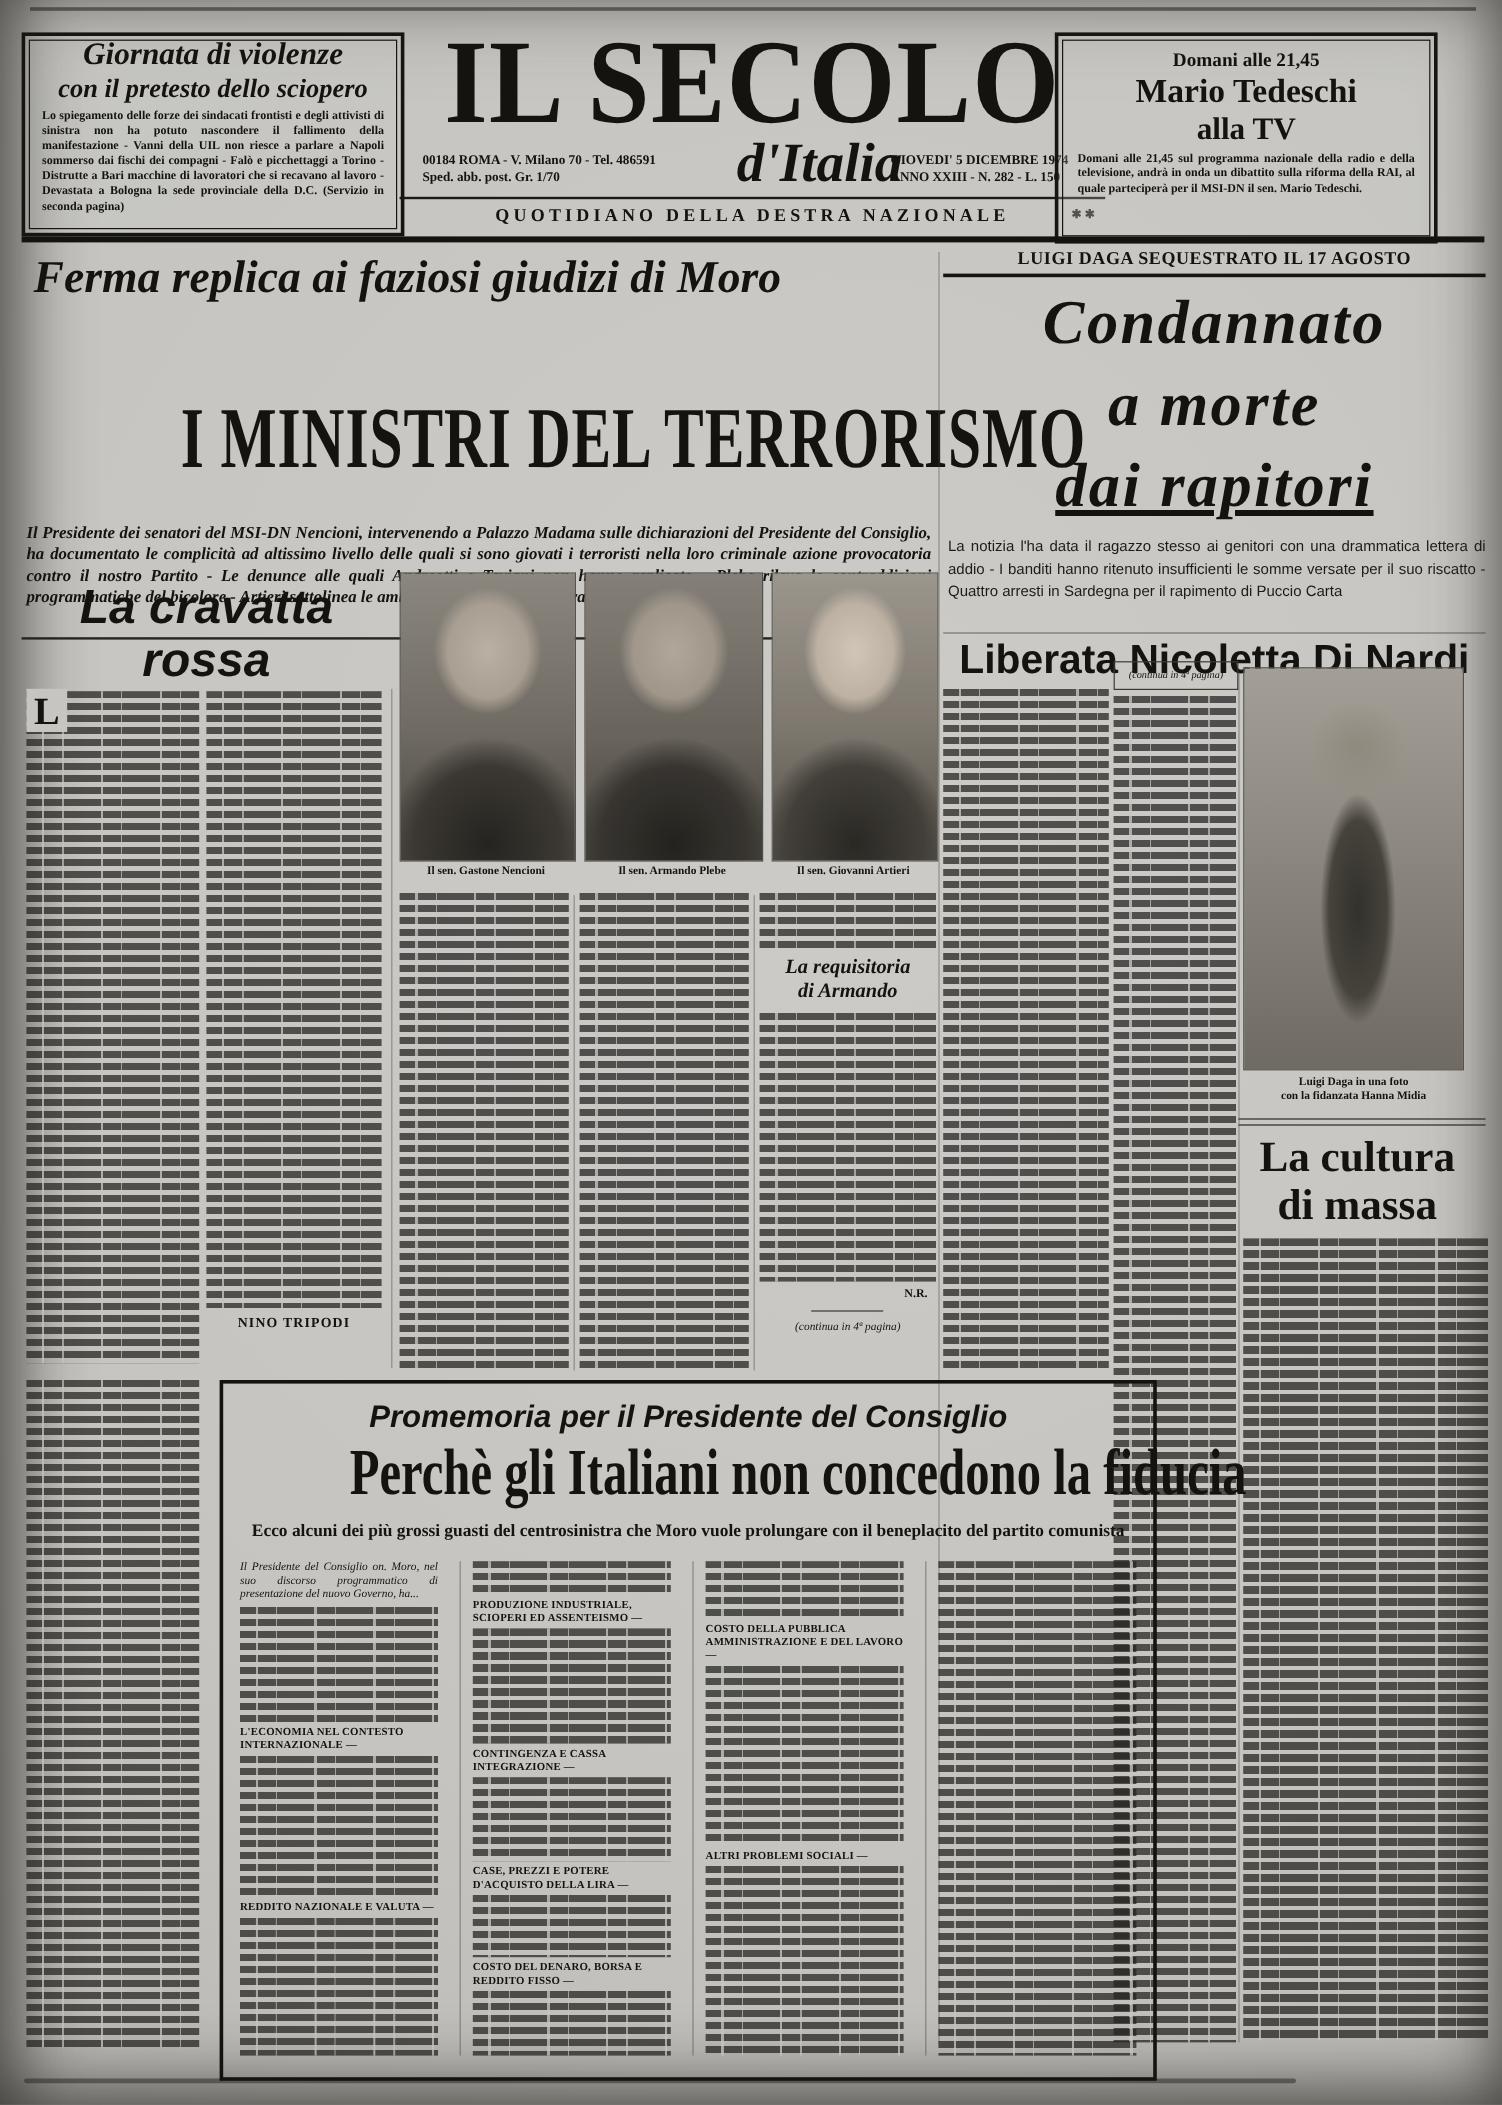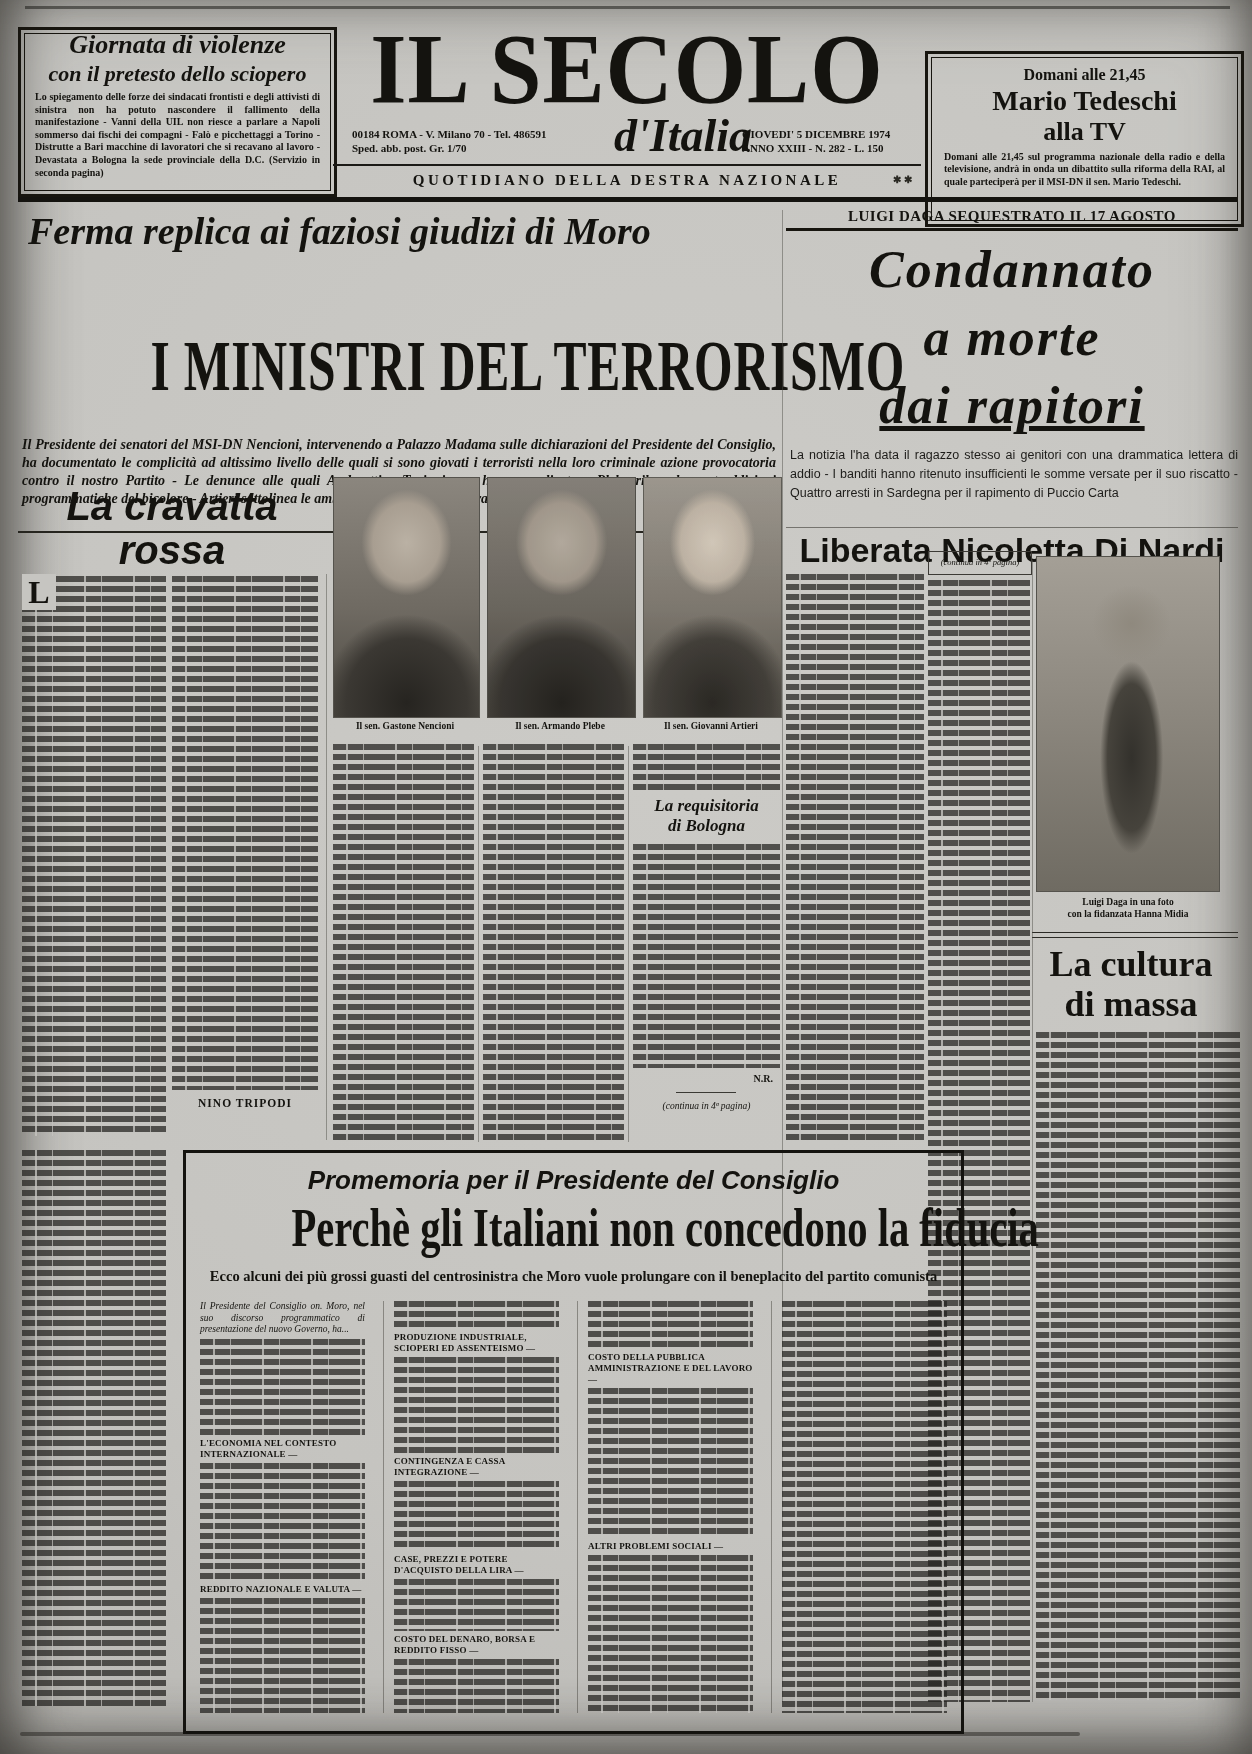--- a/index.html
+++ b/index.html
@@ -61,21 +61,21 @@
     <span style="font:bold italic 46px/56px 'Liberation Serif',serif;">d'Italia</span>
   </div>
   <div class="a" style="left:742px;top:127px;width:185px;">
     <div style="font:bold 11px/14px 'Liberation Serif',serif;">GIOVEDI' 5 DICEMBRE 1974</div>
     <div style="font:bold 11px/14px 'Liberation Serif',serif;">ANNO XXIII - N. 282 - L. 150</div>
   </div>
   <div class="a hline" style="left:333px;top:164px;width:588px;height:2px;"></div>
   <div class="a ctr" style="left:333px;top:170px;width:588px;font:bold 15px/20px 'Liberation Serif',serif;letter-spacing:3.5px;">QUOTIDIANO DELLA DESTRA NAZIONALE</div>
   <div class="a" style="left:893px;top:173px;width:40px;font:bold 10px/14px 'Liberation Serif',serif;color:#2a2923;">✱ ✱</div>
 
-  <div class="a dbox" style="left:925px;top:27px;width:313px;height:170px;margin-top:24px;">
+  <div class="a dbox" style="left:879px;top:27px;width:313px;height:170px;">
     <div class="ctr" style="font:bold 16px/20px 'Liberation Serif',serif;margin-top:11px;">Domani alle 21,45</div>
     <div class="ctr" style="font:bold 28px/32px 'Liberation Serif',serif;text-align:center;">Mario Tedeschi</div>
     <div class="ctr" style="font:bold 26px/30px 'Liberation Serif',serif;">alla TV</div>
     <div class="jus" style="font:bold 10px/12.4px 'Liberation Serif',serif;padding:4px 16px 0 16px;">Domani alle 21,45 sul programma nazionale della radio e della televisione, andrà in onda un dibattito sulla riforma della RAI, al quale parteciperà per il MSI-DN il sen. Mario Tedeschi.</div>
   </div>
 
   <div class="a" style="left:18px;top:197px;width:1219px;height:5px;background:#14130f;"></div>
 
   <div class="a" style="left:28px;top:208px;width:752px;font:bold italic 38px/46px 'Liberation Serif',serif;">Ferma replica ai faziosi giudizi di Moro</div>
   <div class="a ctr" style="left:18px;top:330px;width:762px;height:72px;">
@@ -125,21 +125,21 @@
   <div class="a pt" style="left:487px;top:477px;width:147px;height:239px;filter:brightness(.95);"></div>
   <div class="a pt" style="left:643px;top:477px;width:137px;height:239px;filter:brightness(1.12);"></div>
   <div class="a ctr" style="left:330px;top:720px;width:150px;font:bold 9.5px/12px 'Liberation Serif',serif;">Il sen. Gastone Nencioni</div>
   <div class="a ctr" style="left:485px;top:720px;width:150px;font:bold 9.5px/12px 'Liberation Serif',serif;">Il sen. Armando Plebe</div>
   <div class="a ctr" style="left:640px;top:720px;width:142px;font:bold 9.5px/12px 'Liberation Serif',serif;">Il sen. Giovanni Artieri</div>
 
   <div class="a greek" style="left:333px;top:744px;width:141px;height:398px;"></div>
   <div class="a greek" style="left:483px;top:744px;width:141px;height:398px;"></div>
   <div class="a greek" style="left:633px;top:744px;width:147px;height:46px;"></div>
   <div class="a ctr" style="left:633px;top:796px;width:147px;font:bold italic 17px/20px 'Liberation Serif',serif;">La requisitoria</div>
-  <div class="a ctr" style="left:633px;top:816px;width:147px;font:bold italic 17px/20px 'Liberation Serif',serif;">di Bologna</div>
+  <div class="a ctr" style="left:633px;top:816px;width:147px;font:bold italic 17px/20px 'Liberation Serif',serif;">di Armando</div>
   <div class="a greek" style="left:633px;top:844px;width:147px;height:224px;"></div>
   <div class="a" style="left:633px;top:1072px;width:140px;text-align:right;font:bold 10px/13px 'Liberation Serif',serif;">N.R.</div>
   <div class="a" style="left:676px;top:1092px;width:60px;height:1px;background:#3a3934;"></div>
   <div class="a ctr" style="left:633px;top:1100px;width:147px;font:italic 9.5px/12px 'Liberation Serif',serif;">(continua in 4ª pagina)</div>
 
   <div class="a" style="left:183px;top:1150px;width:775px;height:578px;border:3px solid #14130f;">
     <div class="a ctr sans" style="left:0;top:12px;width:100%;font-weight:bold;font-style:italic;font-size:26px;line-height:30px;">Promemoria per il Presidente del Consiglio</div>
     <div class="a ctr" style="left:0;top:46px;width:100%;height:62px;">
       <span class="condensed" style="font:bold 52px/58px 'Liberation Serif',serif;transform:scaleX(.78) scaleY(1.05);">Perchè gli Italiani non concedono la fiducia</span>
     </div>

